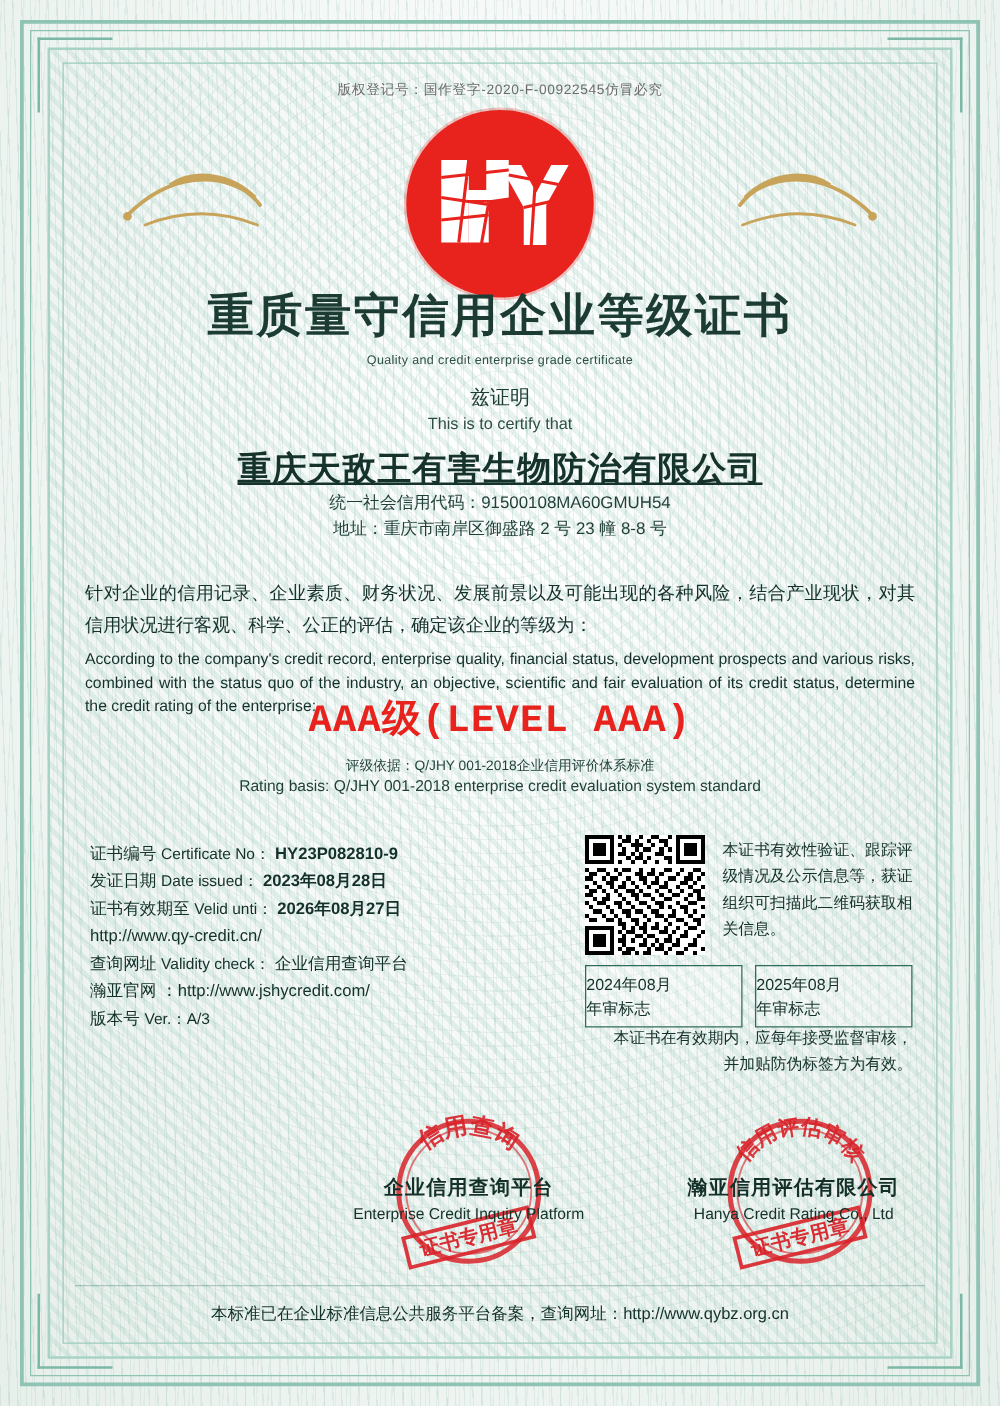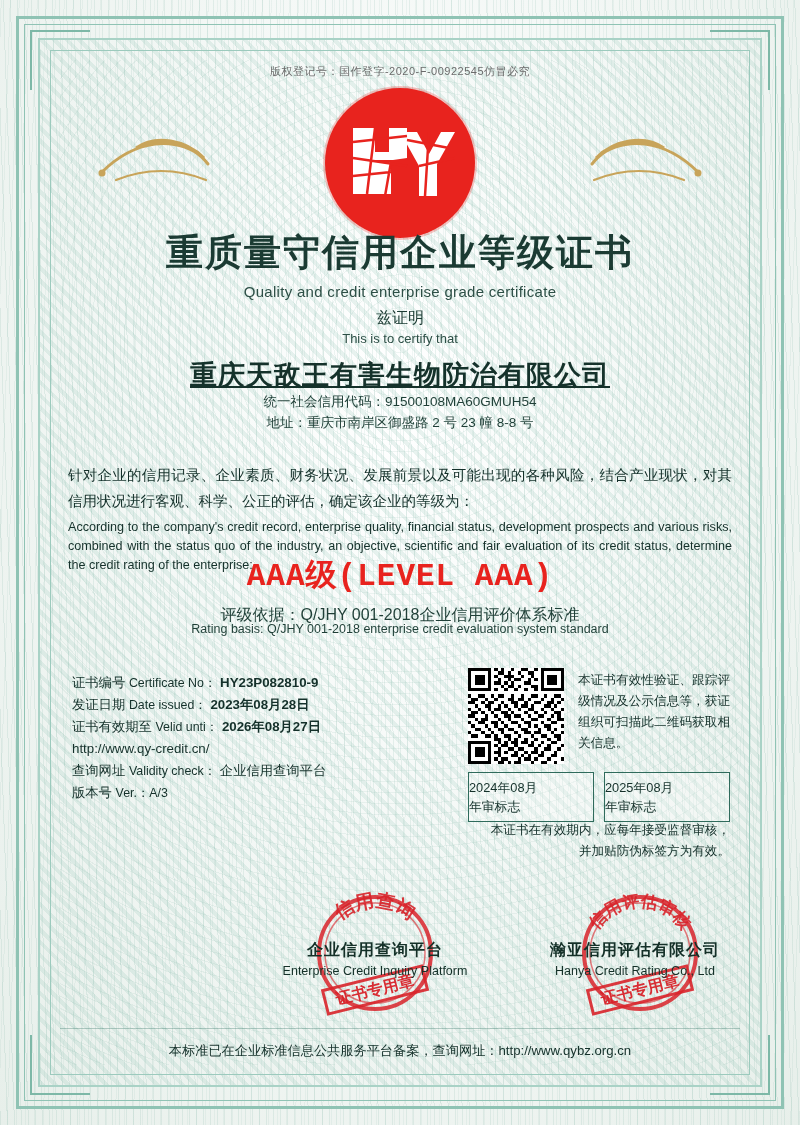--- a/index.html
+++ b/index.html
@@ -88,21 +88,21 @@
   .flourish.left{left:96px;}
   .flourish.right{right:96px;transform:scaleX(-1);}
 
   .title-cn{
     position:absolute;top:228px;left:0;right:0;text-align:center;
     font-size:37px;font-weight:bold;color:#1b3b33;letter-spacing:2px;
     font-family:"DejaVu Sans","Liberation Sans",sans-serif;
   }
   .title-en{
     position:absolute;top:283px;left:0;right:0;text-align:center;
-    font-size:15px;color:#2d4f46;letter-spacing:.3px;
+    font-size:10px;color:#2d4f46;letter-spacing:.3px;
   }
   .certify-cn{
     position:absolute;top:308px;left:0;right:0;text-align:center;
     font-size:16px;color:#1b3b33;
   }
   .certify-en{
     position:absolute;top:331px;left:0;right:0;text-align:center;
     font-size:13px;color:#2d4f46;
   }
   .company{
@@ -132,21 +132,21 @@
     font-size:12.6px;line-height:19px;text-align:justify;margin-top:4px;
   }
 
   .level{
     position:absolute;top:554px;left:0;right:0;text-align:center;
     font-size:31px;font-weight:bold;color:#e8231e;letter-spacing:1px;
     font-family:Liberation Mono, monospace;
   }
   .basis-cn{
     position:absolute;top:605px;left:0;right:0;text-align:center;
-    font-size:16px;color:#1f3f37;
+    font-size:11px;color:#1f3f37;
   }
   .basis-en{
     position:absolute;top:622px;left:0;right:0;text-align:center;
     font-size:12.5px;color:#1f3f37;
   }
 
   
   .details{
     position:absolute;left:72px;top:672px;width:380px;
     font-size:13.3px;color:#14302a;line-height:22px;
@@ -294,20 +294,24 @@
         <span class="lbl-en">Velid unti：</span>
         <span class="val">2026年08月27日</span>
       </div>
       <div class="row">
         <span>http://www.qy-credit.cn/</span>
       </div>
       <div class="row">
         <span class="lbl-cn">查询网址</span>
         <span class="lbl-en">Validity check：</span>
         <span class="val-normal">企业信用查询平台</span>
+      </div>
+      <div class="row">
+        <span class="lbl-cn">瀚亚官网</span>
+        <span>：http://www.jshycredit.com/</span>
       </div>
       <div class="row">
         <span class="lbl-cn">版本号</span>
         <span class="lbl-en">Ver.：A/3</span>
       </div>
     </div>
 
     <div class="qr">
       <svg width="96" height="96" viewBox="0 0 29 29" shape-rendering="crispEdges">
         <rect width="29" height="29" fill="#ffffff"></rect>

